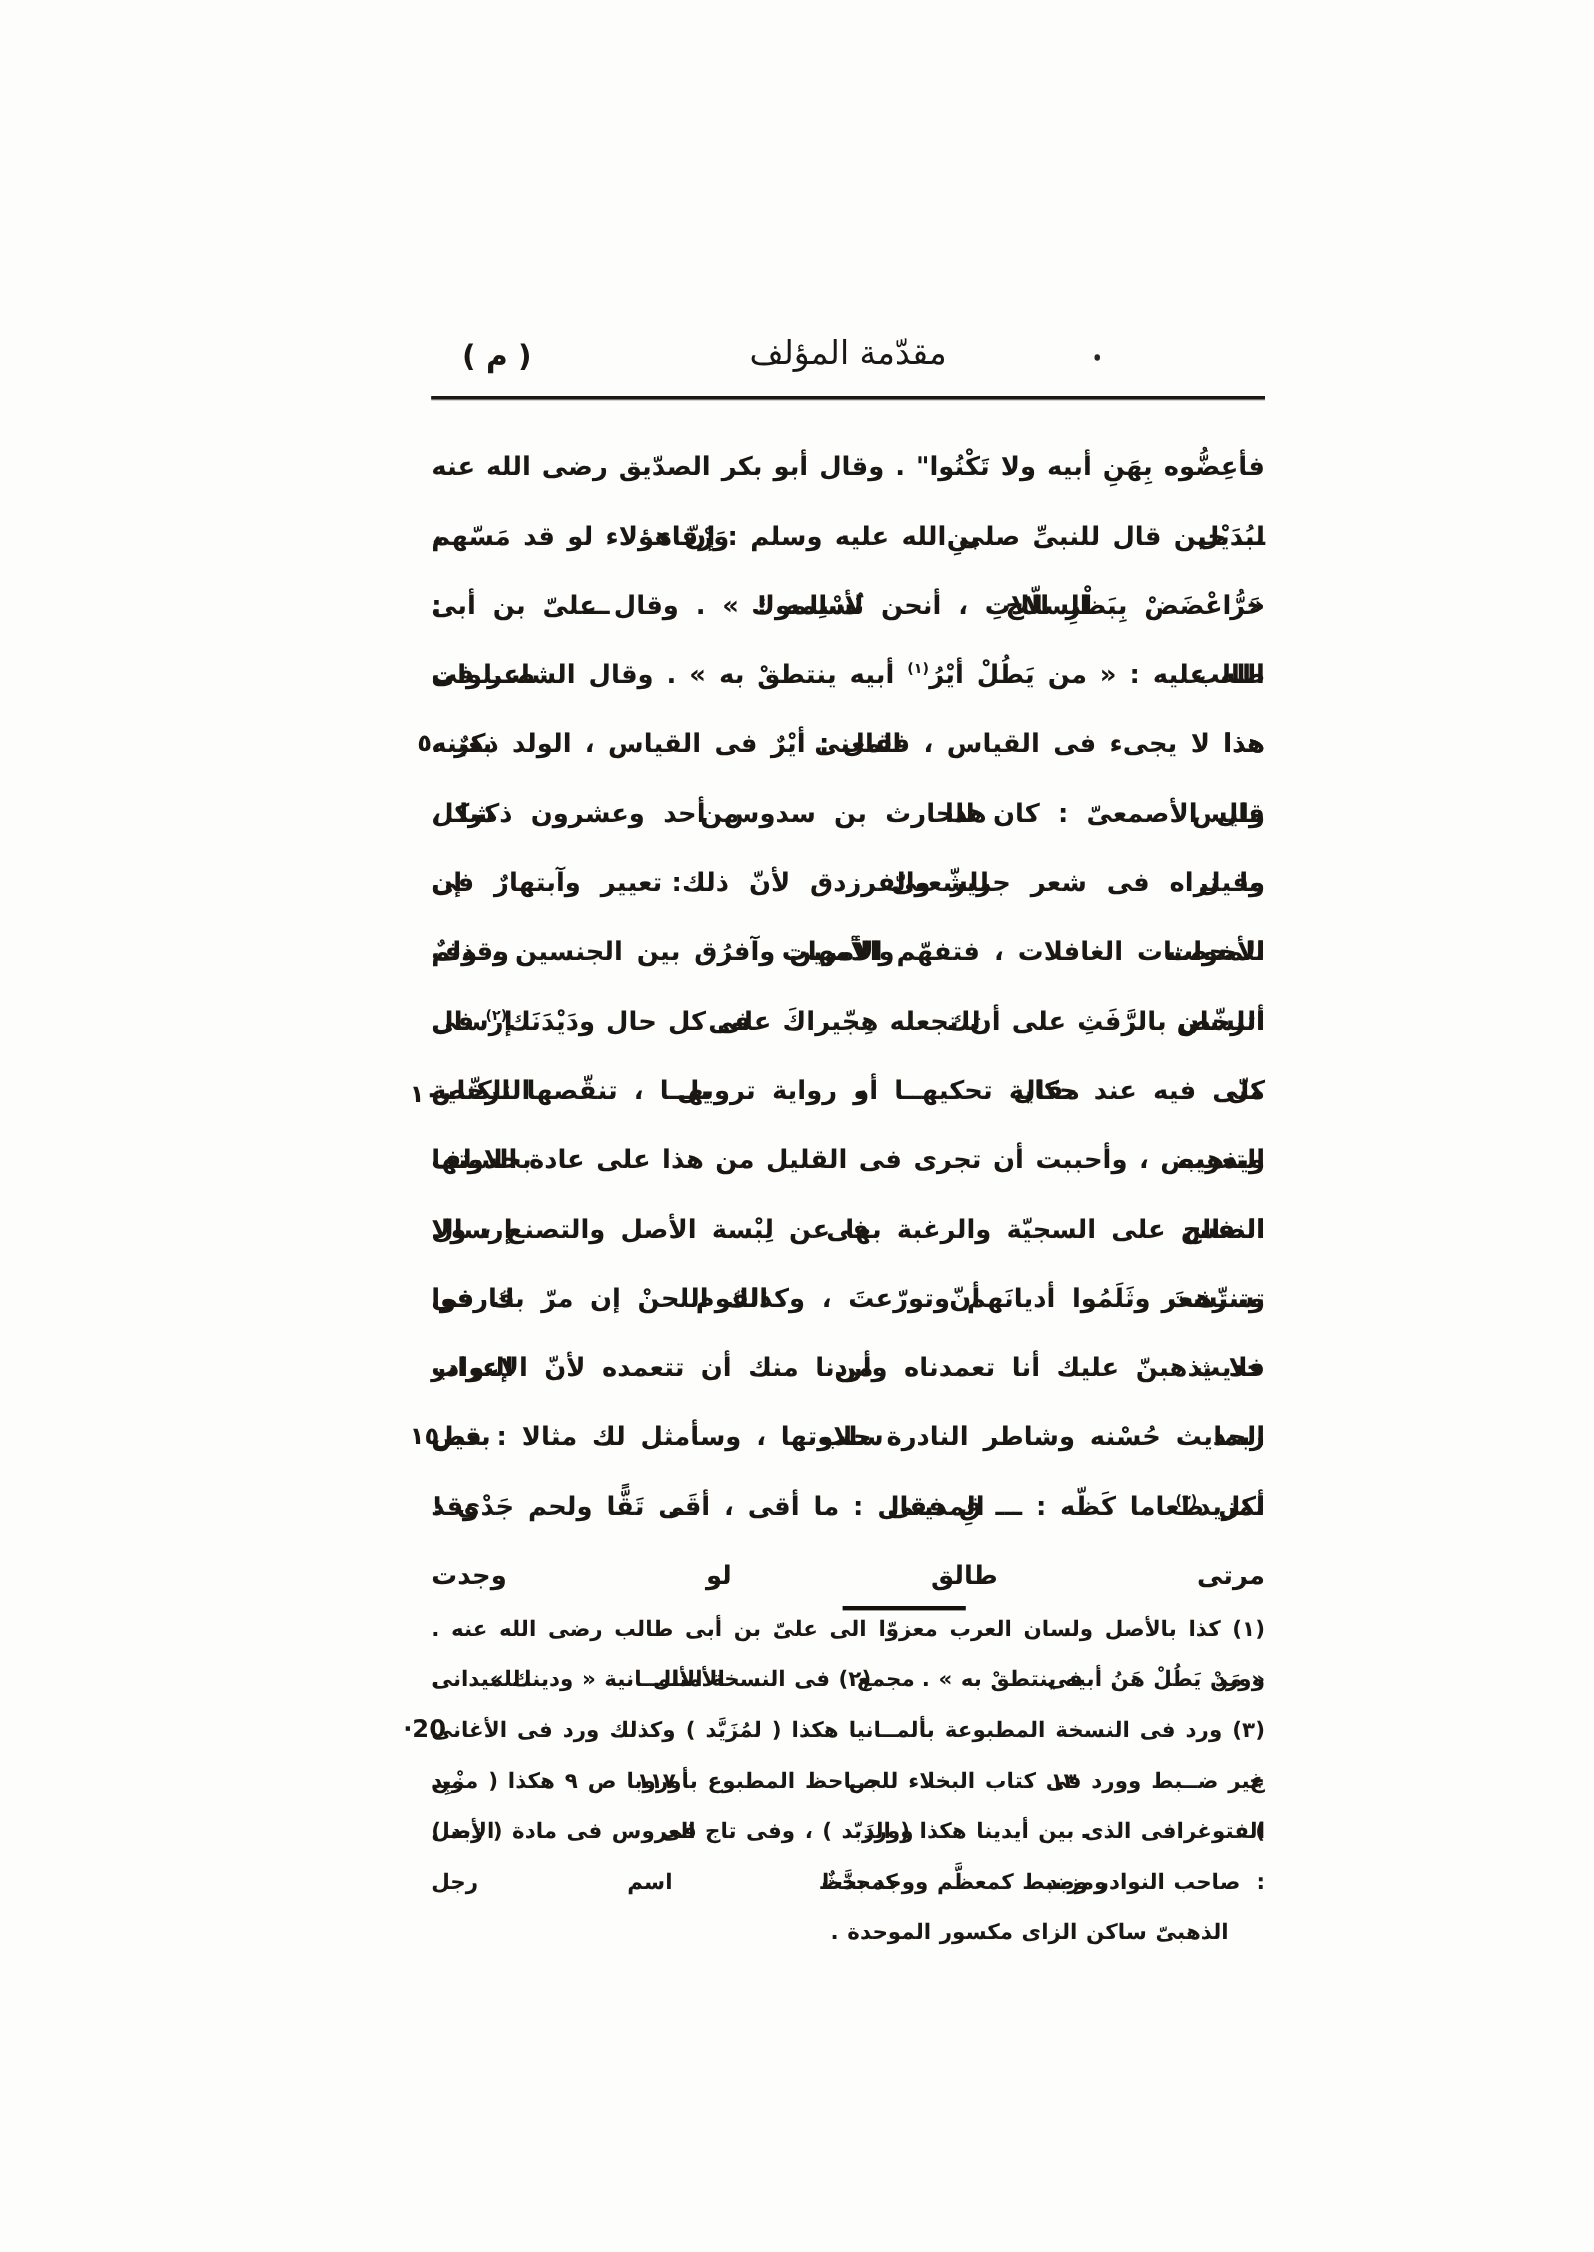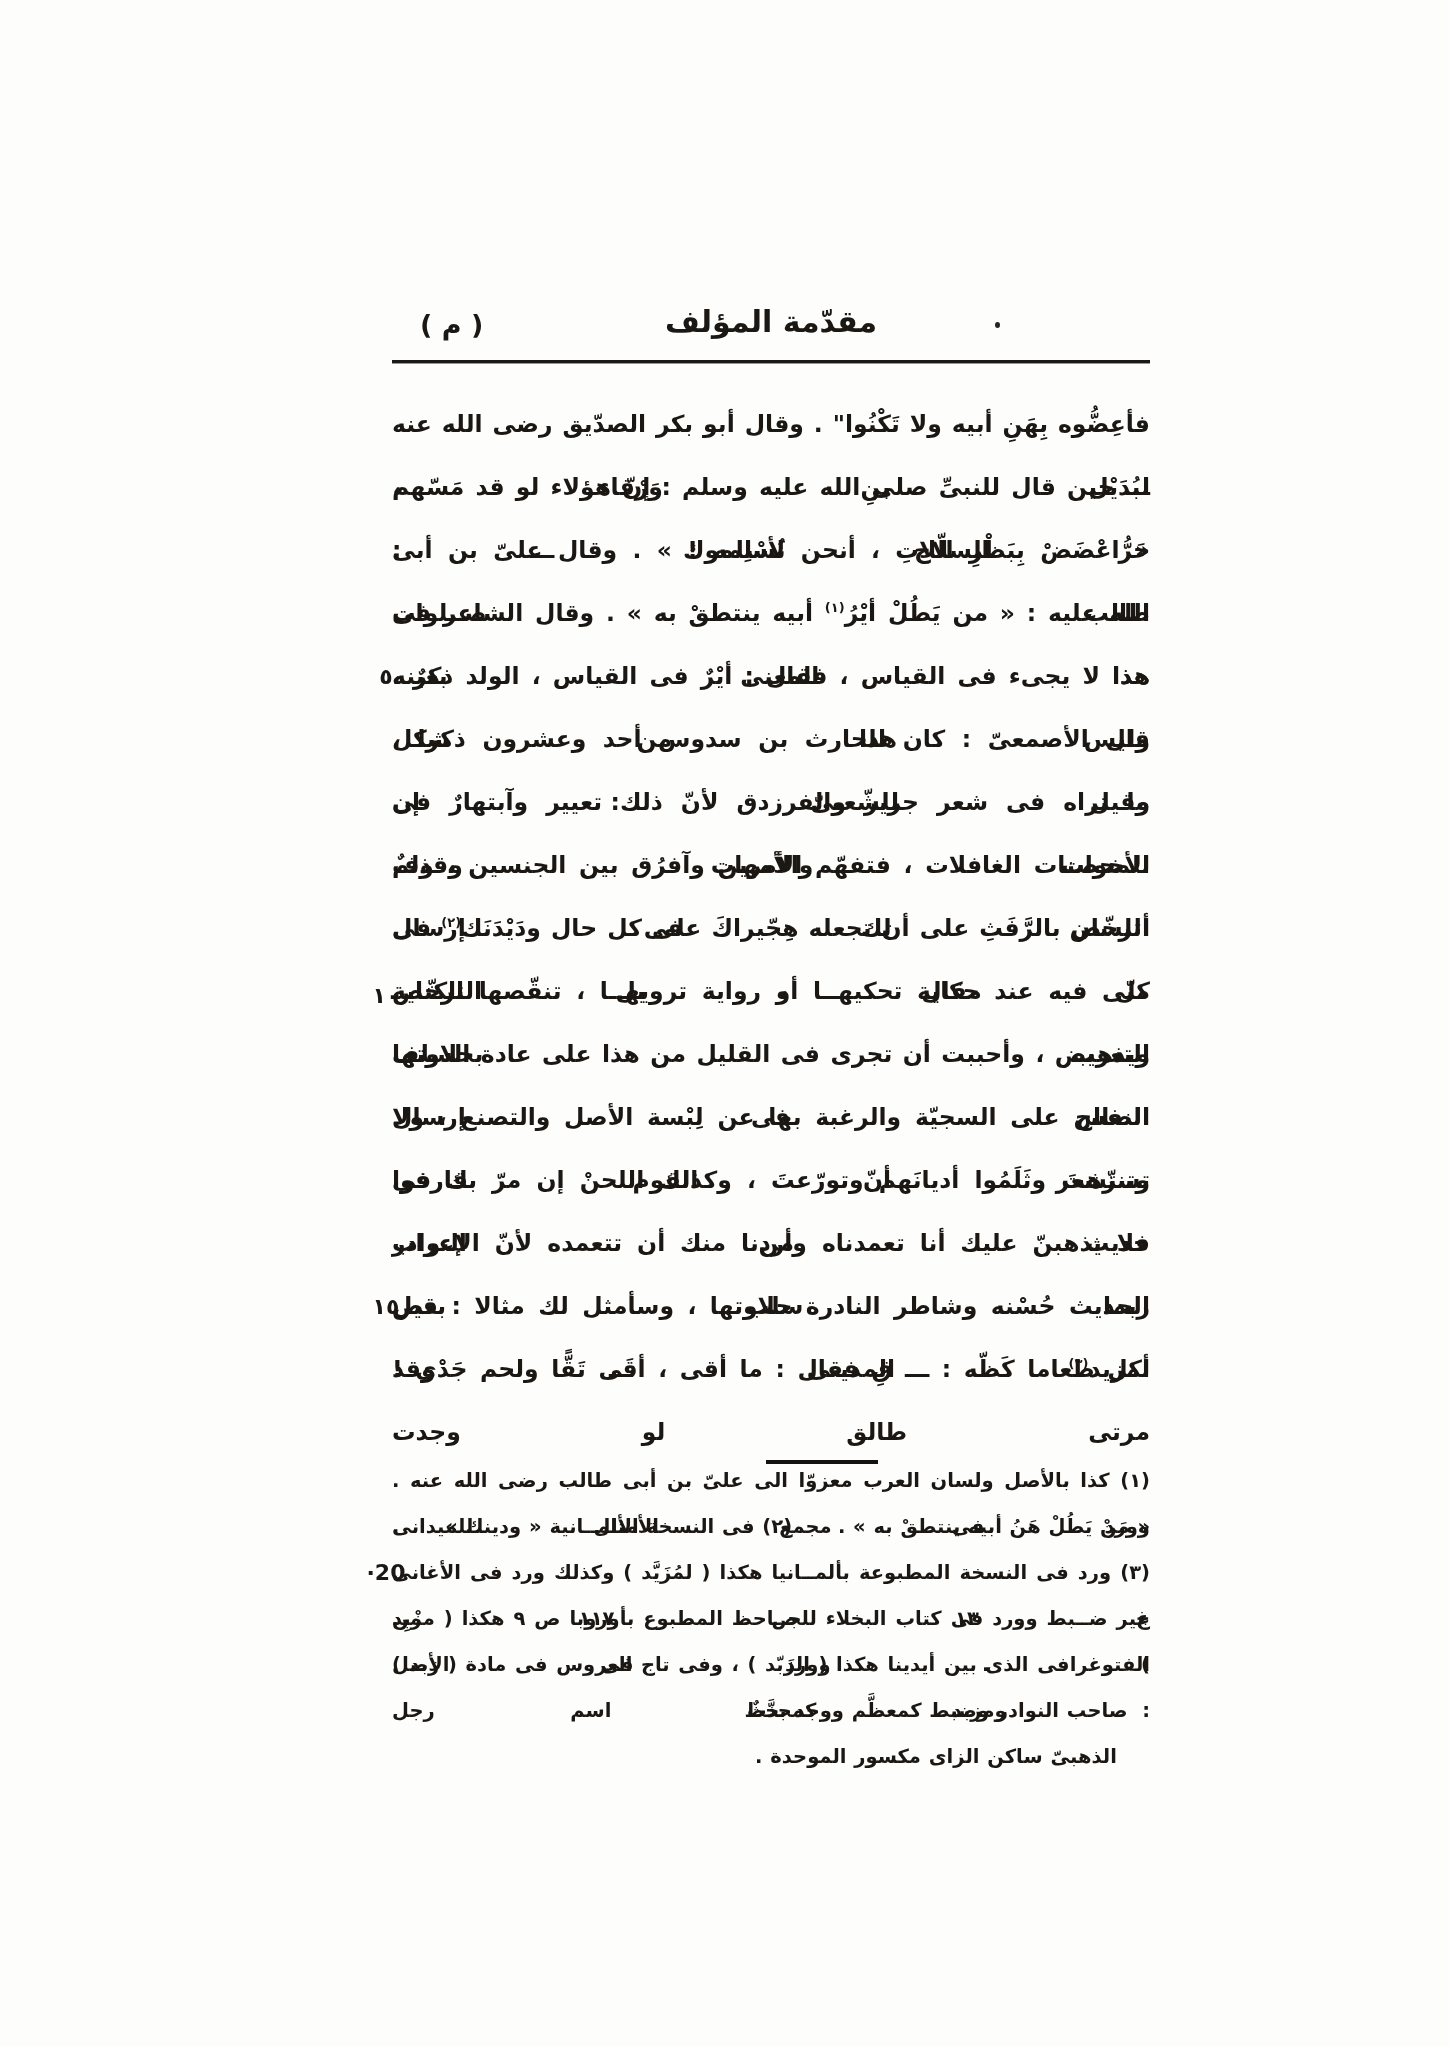--- a/index.html
+++ b/index.html
@@ -8,21 +8,21 @@
     width:1449px;height:2047px;
     background:#fdfdfb;
     font-family:"DejaVu Sans",sans-serif;
     color:#1b1713;
     overflow:hidden;
   }
   
   .page-title{
     position:absolute;left:392px;top:298px;width:758px;height:48px;
     line-height:48px;text-align:center;direction:rtl;
-    font-size:30px;font-weight:700;letter-spacing:0px;
+    font-size:30px;font-weight:400;letter-spacing:0px;
   }
   .page-number{
     position:absolute;left:420px;top:303px;height:44px;line-height:44px;
     font-size:27px;font-weight:700;direction:rtl;
   }
   .ink-dot{
     position:absolute;left:995px;top:322px;width:5px;height:6px;
     background:#2a241d;border-radius:50%;
   }
   .header-rule{

